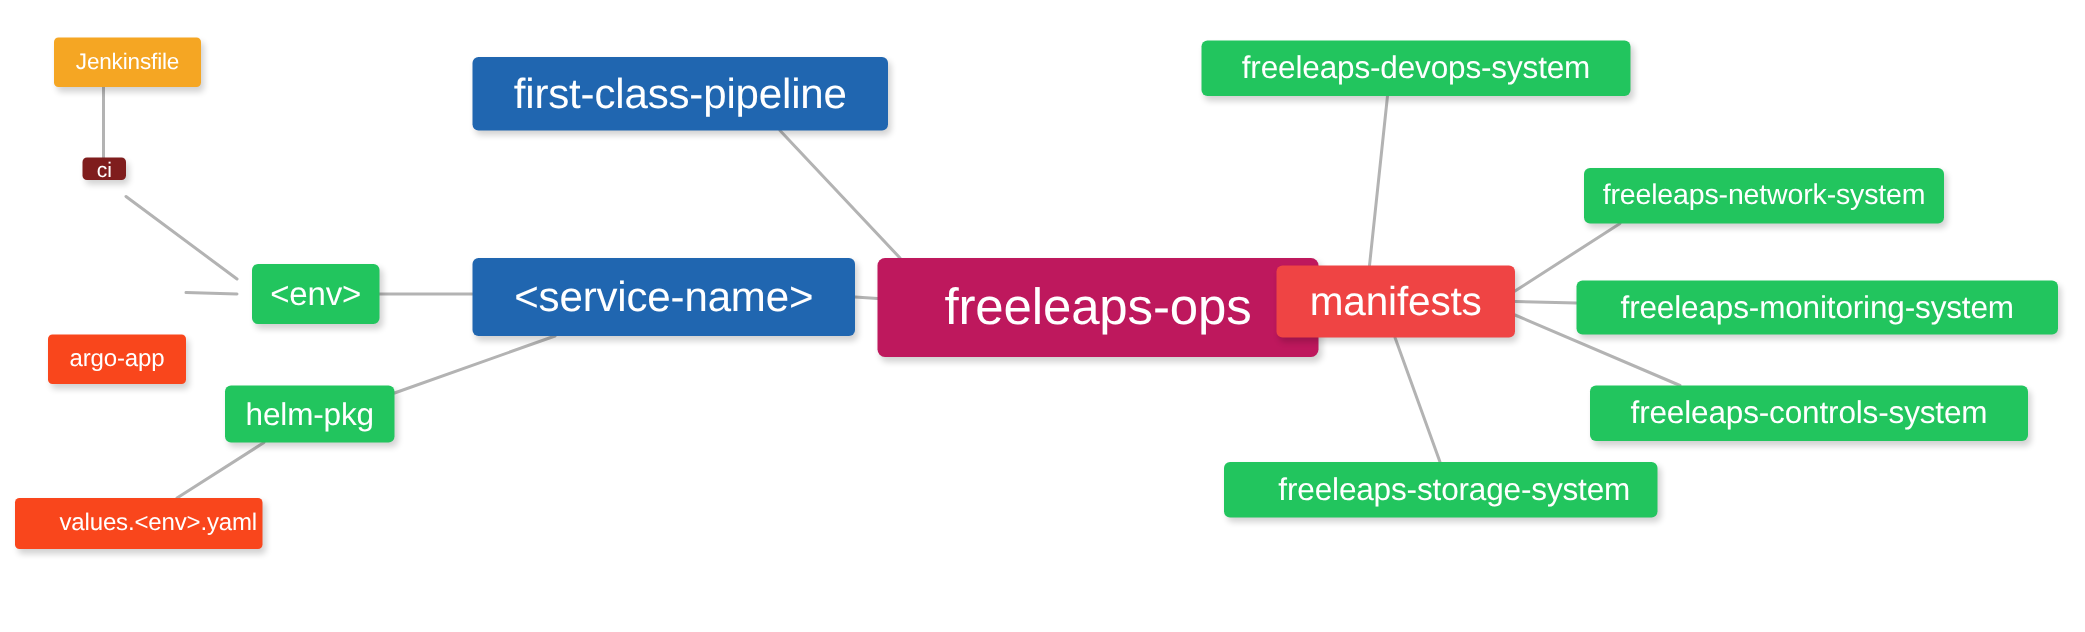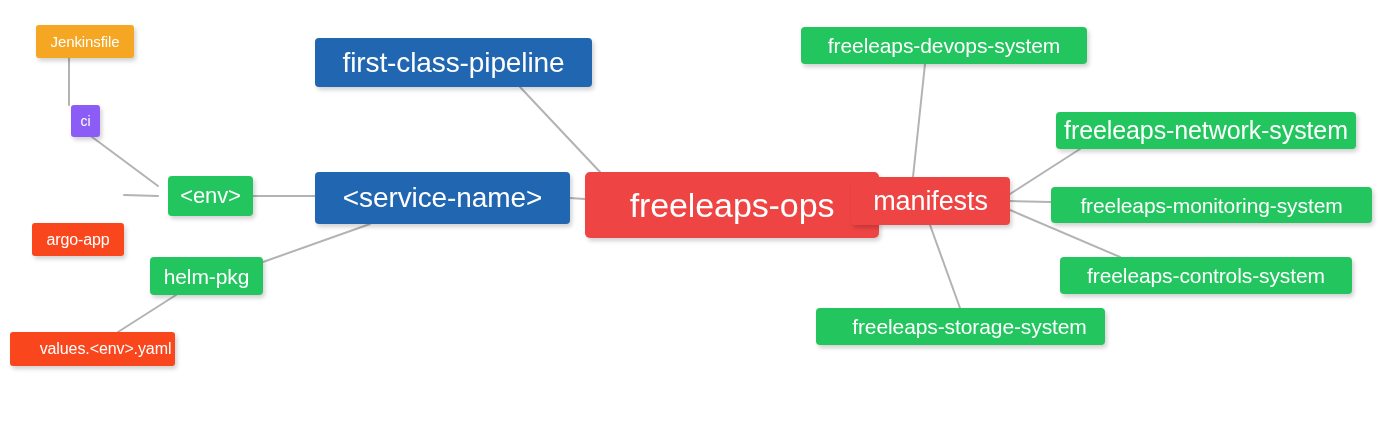--- a/index.html
+++ b/index.html
@@ -69,54 +69,54 @@
       <line x1="158" y1="196" x2="124" y2="195" stroke="#b3b3b3" stroke-width="2" stroke-linecap="round"></line>
       <line x1="69" y1="105" x2="69" y2="58" stroke="#b3b3b3" stroke-width="2" stroke-linecap="round"></line>
       <line x1="176" y1="295" x2="118" y2="332" stroke="#b3b3b3" stroke-width="2" stroke-linecap="round"></line>
       <line x1="913" y1="177" x2="925" y2="64" stroke="#b3b3b3" stroke-width="2" stroke-linecap="round"></line>
       <line x1="1010" y1="194" x2="1080" y2="149" stroke="#b3b3b3" stroke-width="2" stroke-linecap="round"></line>
       <line x1="1010" y1="201" x2="1051" y2="202" stroke="#b3b3b3" stroke-width="2" stroke-linecap="round"></line>
       <line x1="1010" y1="210" x2="1120" y2="257" stroke="#b3b3b3" stroke-width="2" stroke-linecap="round"></line>
       <line x1="930" y1="225" x2="960" y2="308" stroke="#b3b3b3" stroke-width="2" stroke-linecap="round"></line>
     </svg>
   <div id="node-layer">
-      <div class="node root" style="left: 585px; top: 172px; width: 294px; height: 66px; background: #ef4444; color: rgb(255, 255, 255); font-size: 34px;">
+      <div class="node root" style="left: 585px; top: 172px; width: 294px; height: 66px; background: #be185d; color: rgb(255, 255, 255); font-size: 34px;">
         <span>freeleaps-ops</span>
       </div>
       <div class="node lvl1" style="left: 315px; top: 38px; width: 277px; height: 49px; background: rgb(32, 102, 176); color: rgb(255, 255, 255); font-size: 28px;">
         <span>first-class-pipeline</span>
       </div>
       <div class="node lvl1" style="left: 315px; top: 172px; width: 255px; height: 52px; background: rgb(32, 102, 176); color: rgb(255, 255, 255); font-size: 28px;">
         <span>&lt;service-name&gt;</span>
       </div>
       <div class="node lvl1" style="left: 851px; top: 177px; width: 159px; height: 48px; background: #ef4444; color: rgb(255, 255, 255); font-size: 27px;">
         <span>manifests</span>
       </div>
       <div class="node lvl2" style="left: 168px; top: 176px; width: 85px; height: 40px; background: rgb(34, 197, 94); color: rgb(255, 255, 255); font-size: 22px;">
         <span>&lt;env&gt;</span>
       </div>
       <div class="node lvl2" style="left: 150px; top: 257px; width: 113px; height: 38px; background: rgb(34, 197, 94); color: rgb(255, 255, 255); font-size: 21px;">
         <span>helm-pkg</span>
       </div>
-      <div class="node lvl3" style="left: 71px; top: 105px; width: 29px; height: 32px; background: #8b5cf6; color: rgb(255, 255, 255); font-size: 14px;">
+      <div class="node lvl3" style="left: 55px; top: 105px; width: 29px; height: 15px; background: #7f1d1d; color: rgb(255, 255, 255); font-size: 14px;">
         <span>ci</span>
       </div>
       <div class="node lvl3" style="left: 36px; top: 25px; width: 98px; height: 33px; background: rgb(245, 166, 35); color: rgb(255, 255, 255); font-size: 15px;">
         <span>Jenkinsfile</span>
       </div>
       <div class="node lvl3" style="left: 32px; top: 188px; width: 92px; height: 33px; background: rgb(249, 70, 28); color: rgb(255, 255, 255); font-size: 16px; margin-top: 35px;">
         <span>argo-app</span>
       </div>
       <div class="node lvl3" style="left: 10px; top: 332px; width: 165px; height: 34px; background: rgb(249, 70, 28); color: rgb(255, 255, 255); font-size: 16px; padding-left: 36px;">
         <span>values.&lt;env&gt;.yaml</span>
       </div>
       <div class="node lvl2" style="left: 801px; top: 27px; width: 286px; height: 37px; background: rgb(34, 197, 94); color: rgb(255, 255, 255); font-size: 21px;">
         <span>freeleaps-devops-system</span>
       </div>
-      <div class="node lvl2" style="left: 1056px; top: 112px; width: 300px; height: 37px; background: rgb(34, 197, 94); color: rgb(255, 255, 255); font-size: 25px;">
+      <div class="node lvl2" style="left: 1056px; top: 112px; width: 240px; height: 37px; background: rgb(34, 197, 94); color: rgb(255, 255, 255); font-size: 19px;">
         <span>freeleaps-network-system</span>
       </div>
       <div class="node lvl2" style="left: 1051px; top: 187px; width: 321px; height: 36px; background: rgb(34, 197, 94); color: rgb(255, 255, 255); font-size: 21px;">
         <span>freeleaps-monitoring-system</span>
       </div>
       <div class="node lvl2" style="left: 1060px; top: 257px; width: 292px; height: 37px; background: rgb(34, 197, 94); color: rgb(255, 255, 255); font-size: 21px;">
         <span>freeleaps-controls-system</span>
       </div>
       <div class="node lvl2" style="left: 816px; top: 308px; width: 289px; height: 37px; background: rgb(34, 197, 94); color: rgb(255, 255, 255); font-size: 21px; padding-left: 28px;">
         <span>freeleaps-storage-system</span>

